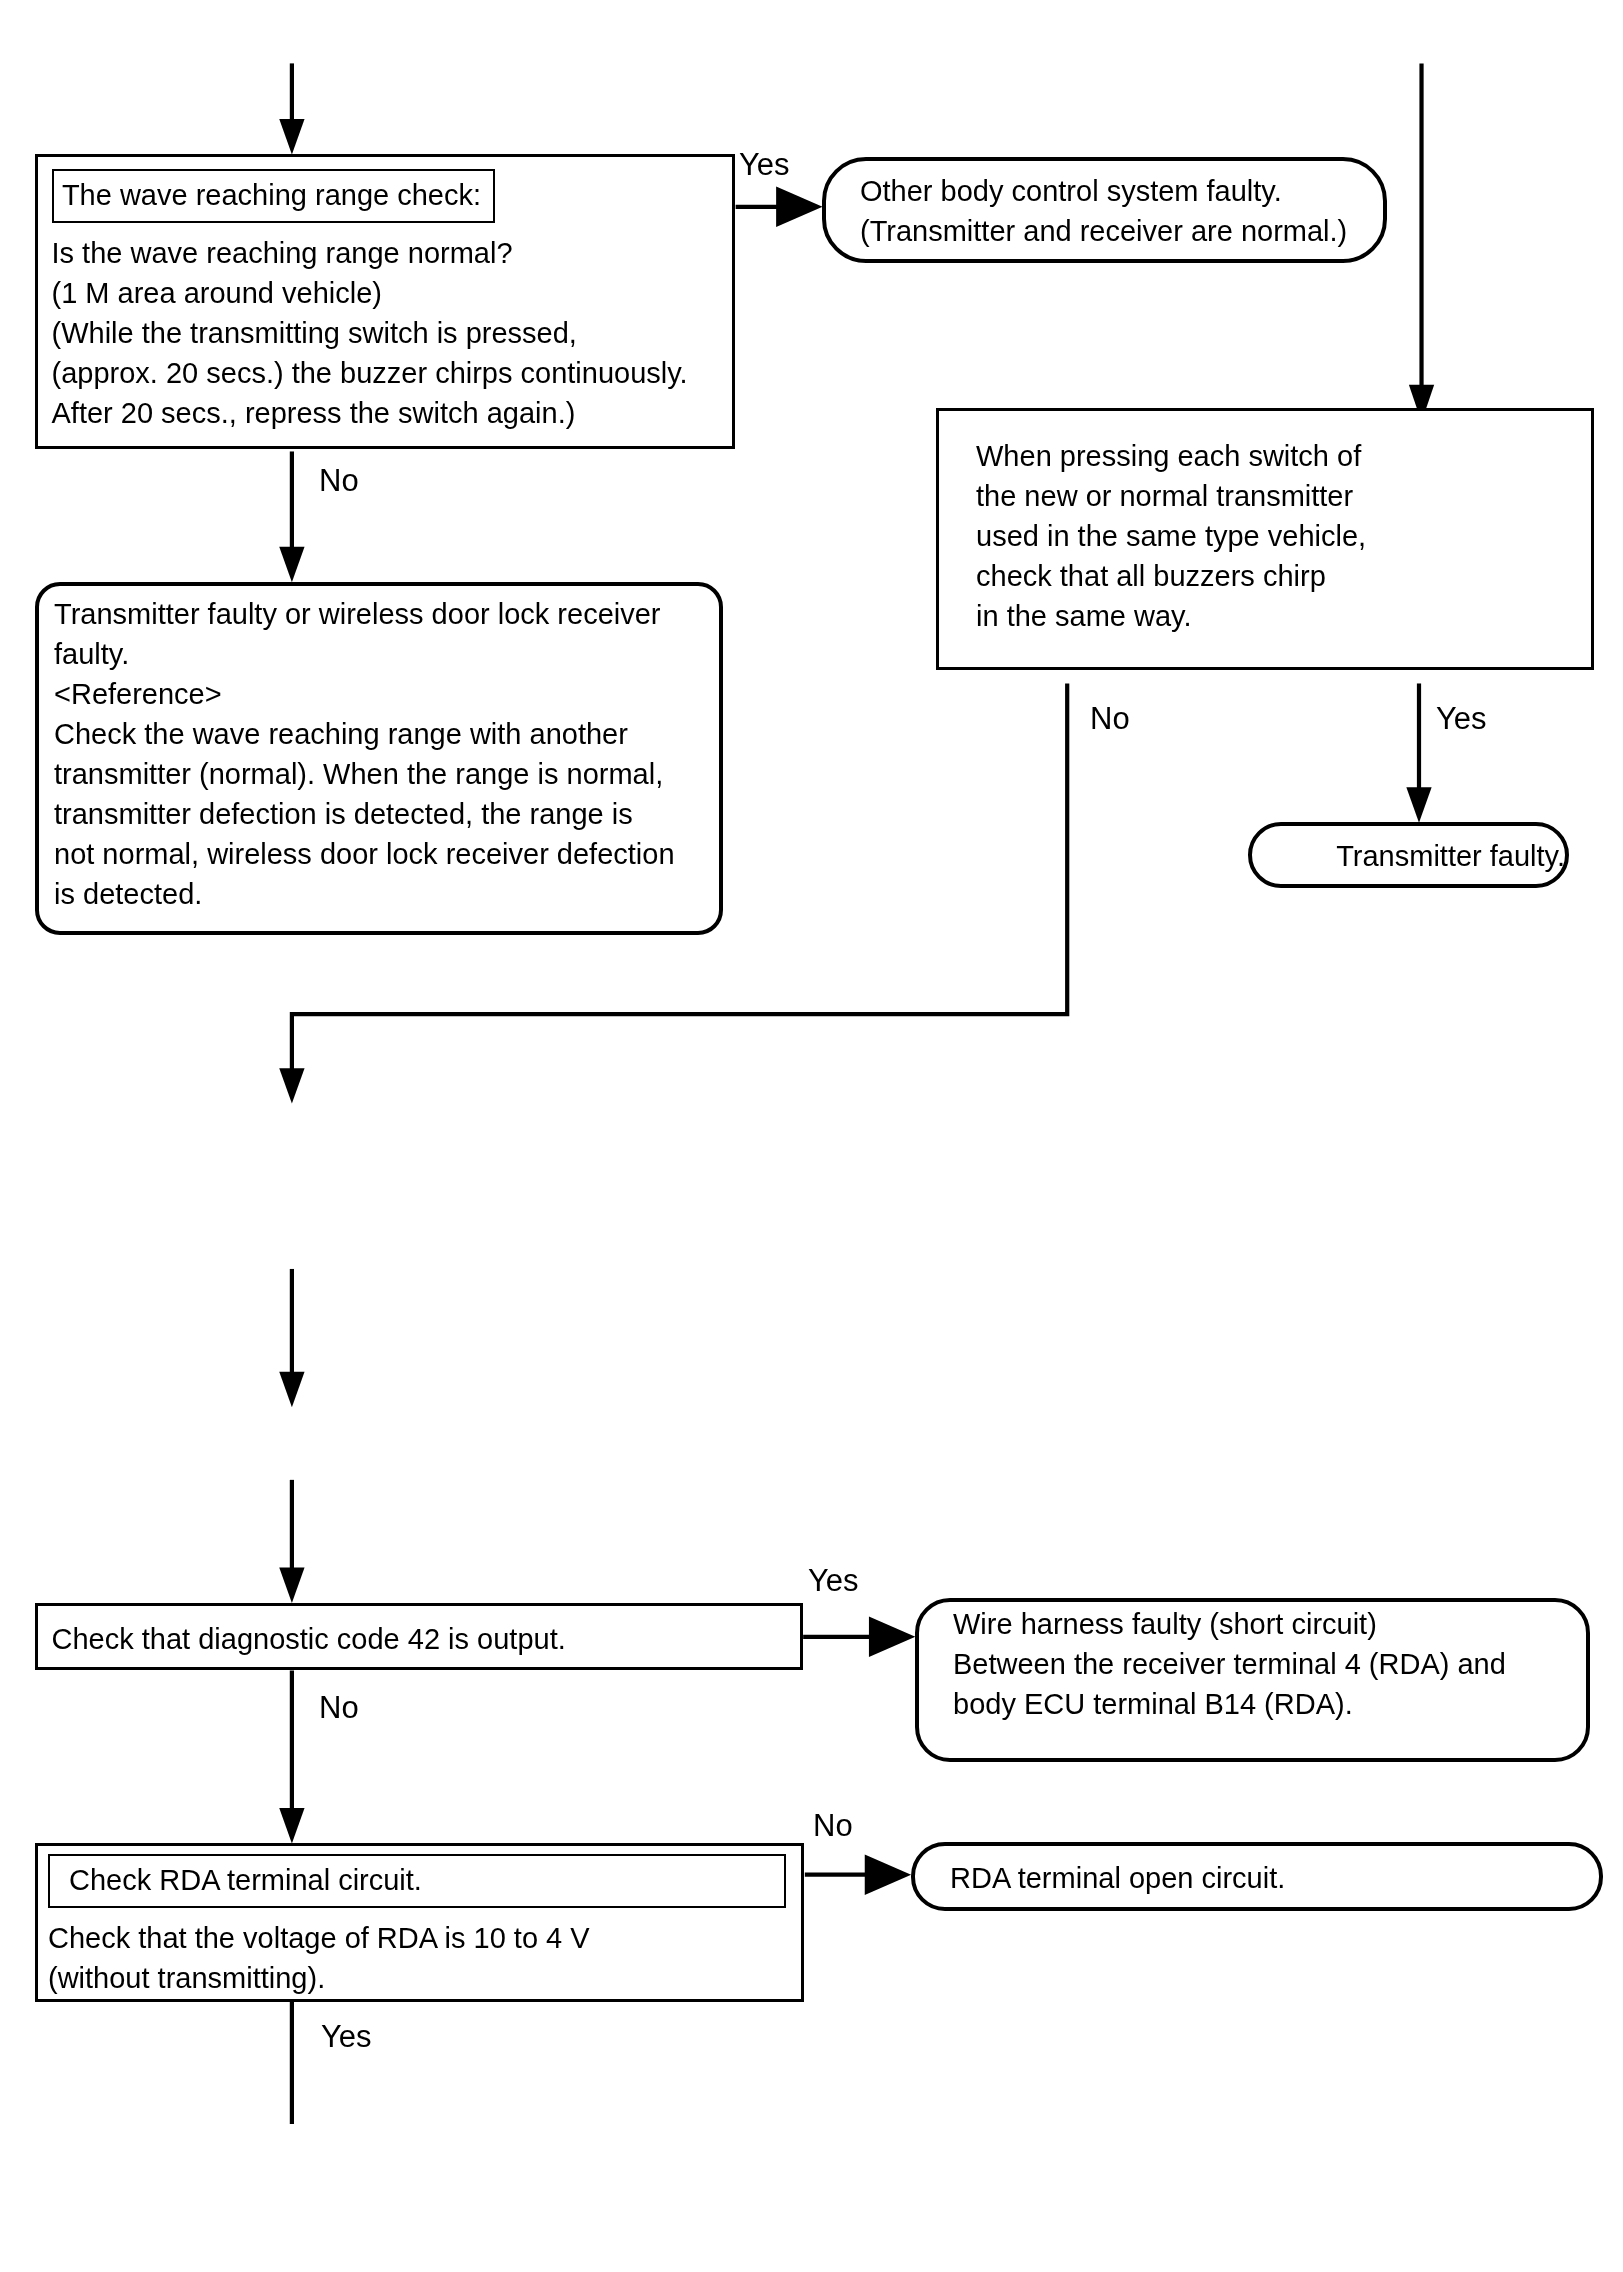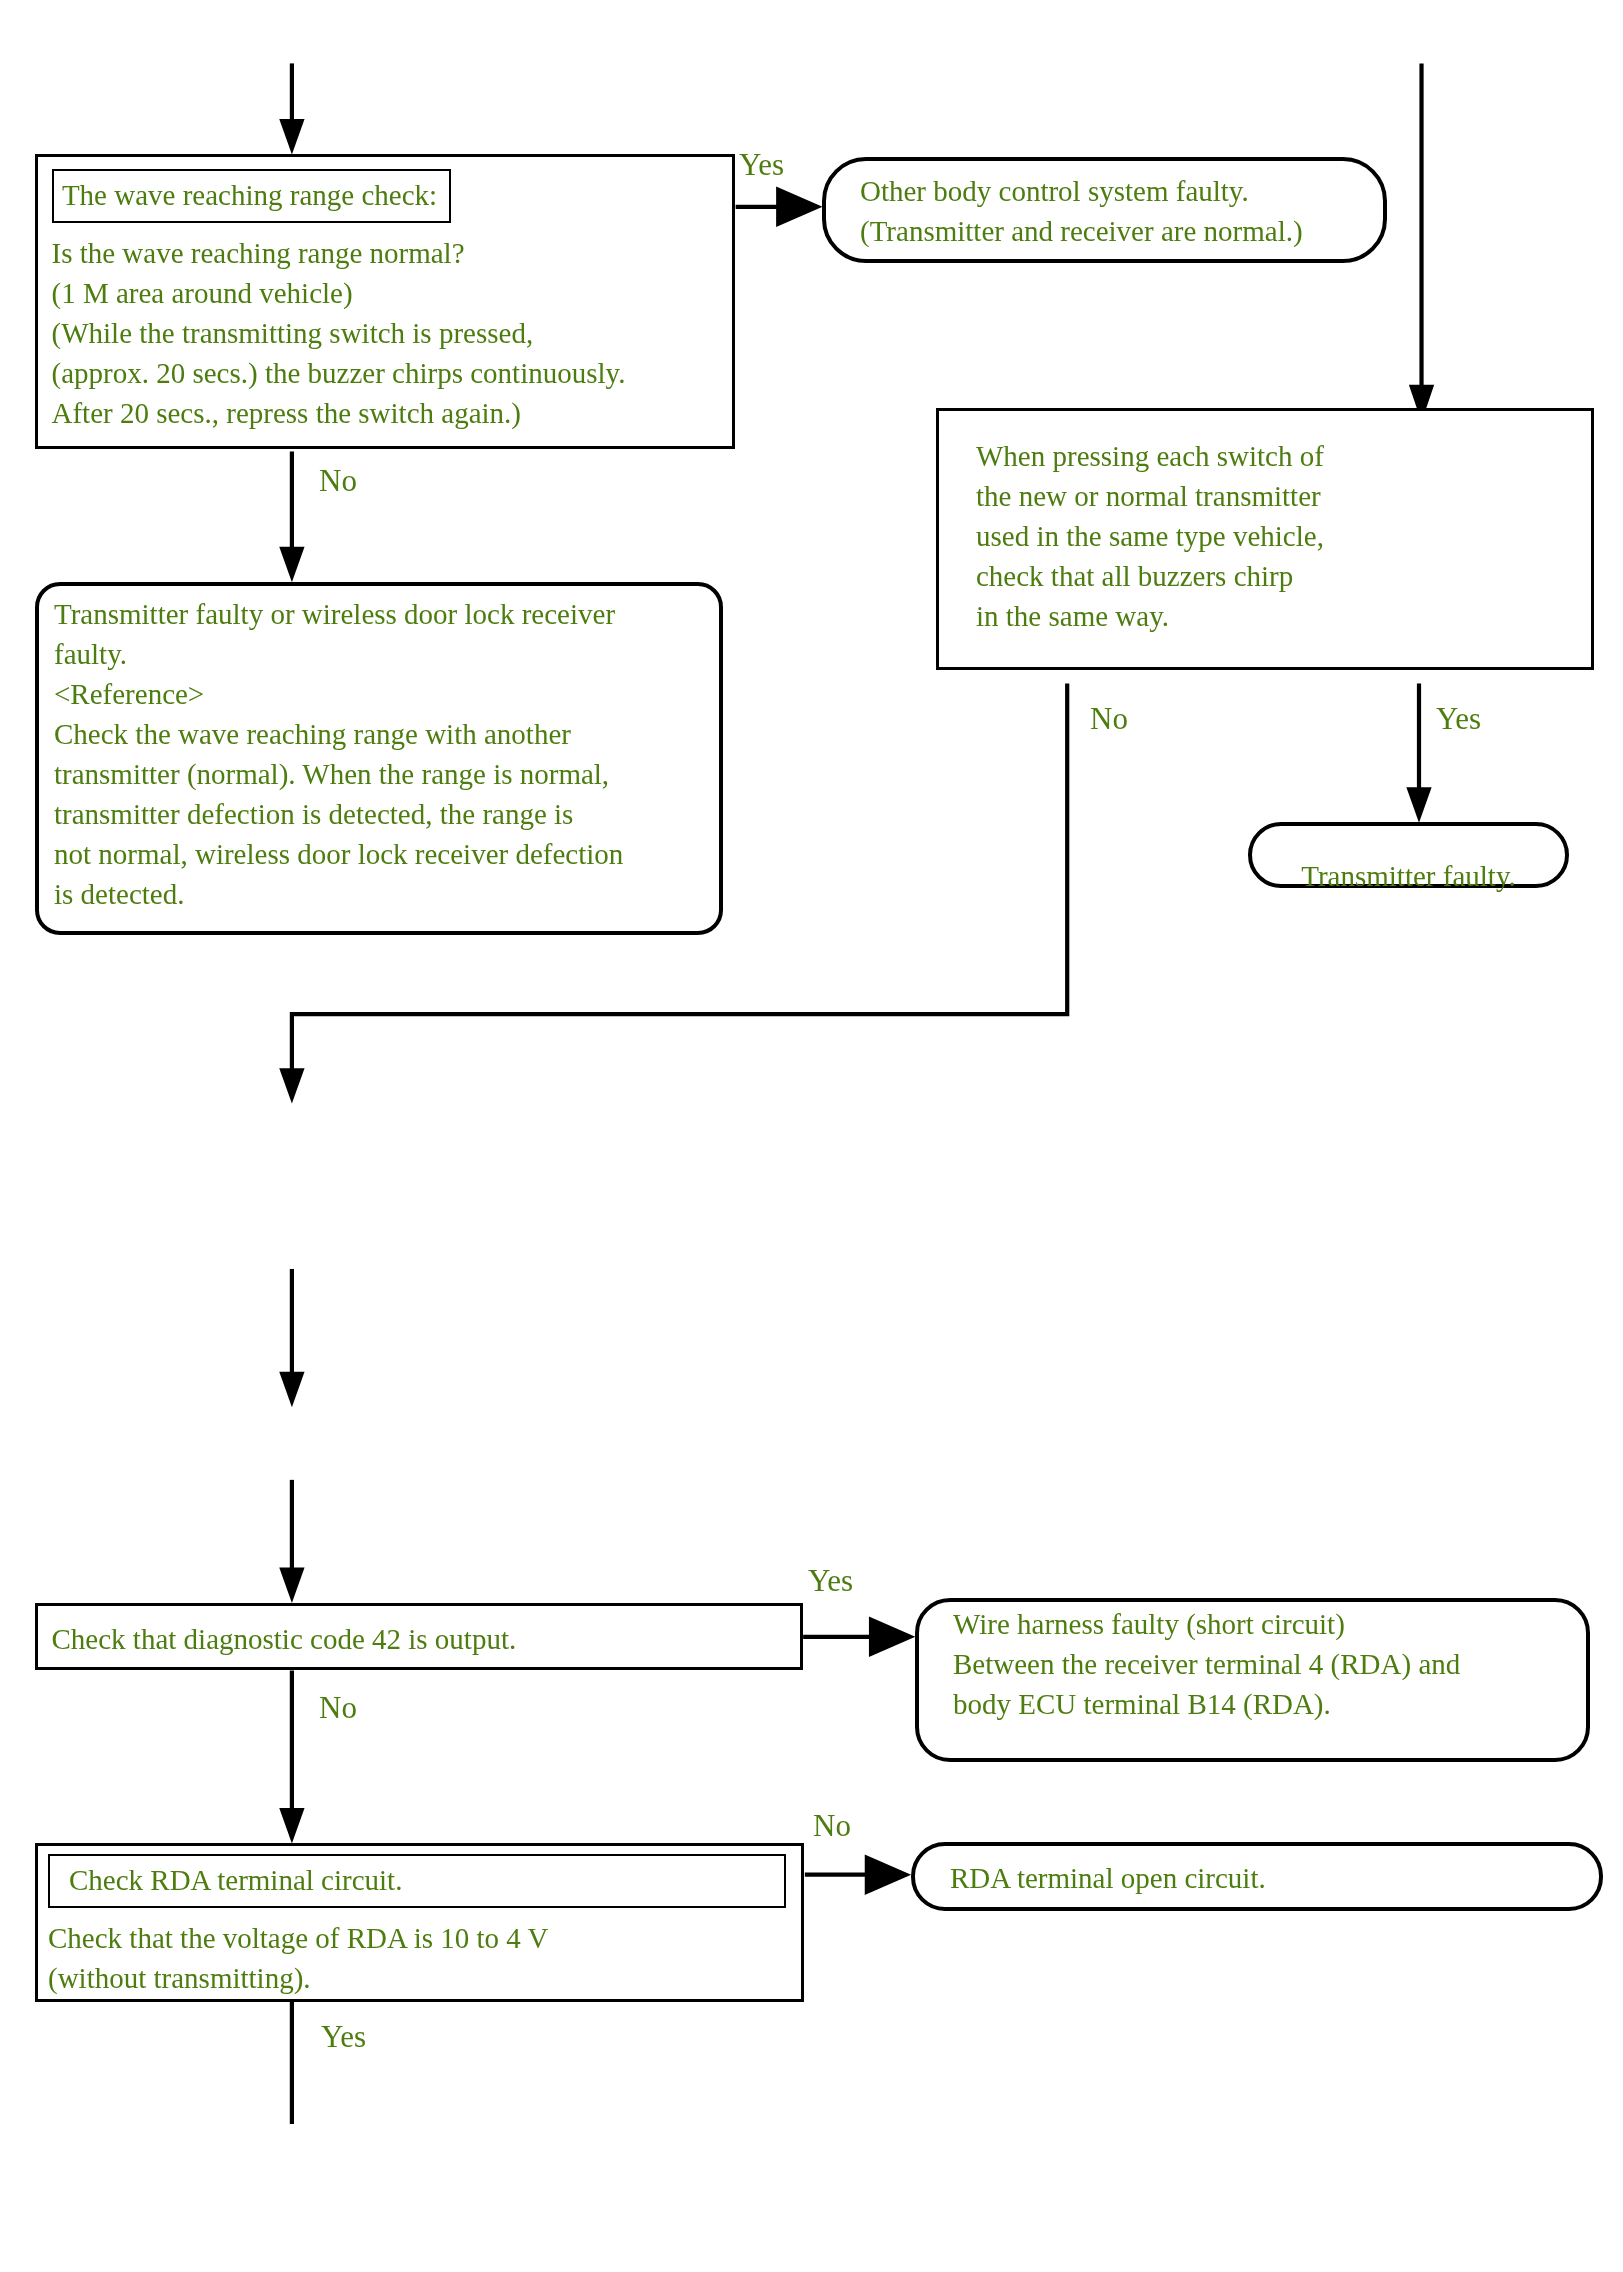--- a/index.html
+++ b/index.html
@@ -1,22 +1,22 @@
 <!DOCTYPE html>
 <html style="font-size:13.5px"><head>
 <meta charset="utf-8">
 <style>
   html, body { margin: 0; padding: 0; background: #ffffff; }
   .stage {
     position: relative;
     width: 1624px;
     height: 2124px;
     background: #ffffff;
-    font-family: Liberation Serif, serif;
-    color: #4d7c0f;
+    font-family: Liberation Sans, sans-serif;
+    color: #000000;
     overflow: hidden;
   }
   .wires {
     position: absolute;
     left: 0; top: 0;
     width: 1624px; height: 2273px;
     pointer-events: none;
   }
   .node {
     position: absolute;
@@ -43,21 +43,21 @@
     white-space: pre;
   }
   .figure-id {
     position: absolute;
     left: 30px;
     top: 2200px;
     font-size: 24.5px;
     font-weight: bold;
     letter-spacing: 0.8px;
   }
-  .center { text-align: center; margin-top: 20px; }
+  .center { text-align: right; }
 </style>
 </head>
 <body>
 
 <div class="stage">
 
   <svg class="wires" viewBox="0 0 1925 2694" xmlns="http://www.w3.org/2000/svg">
     <g stroke="#000000" stroke-width="5" fill="none">
       <path d="M346 75 V145"></path>
       <path d="M872 245 H922"></path>

